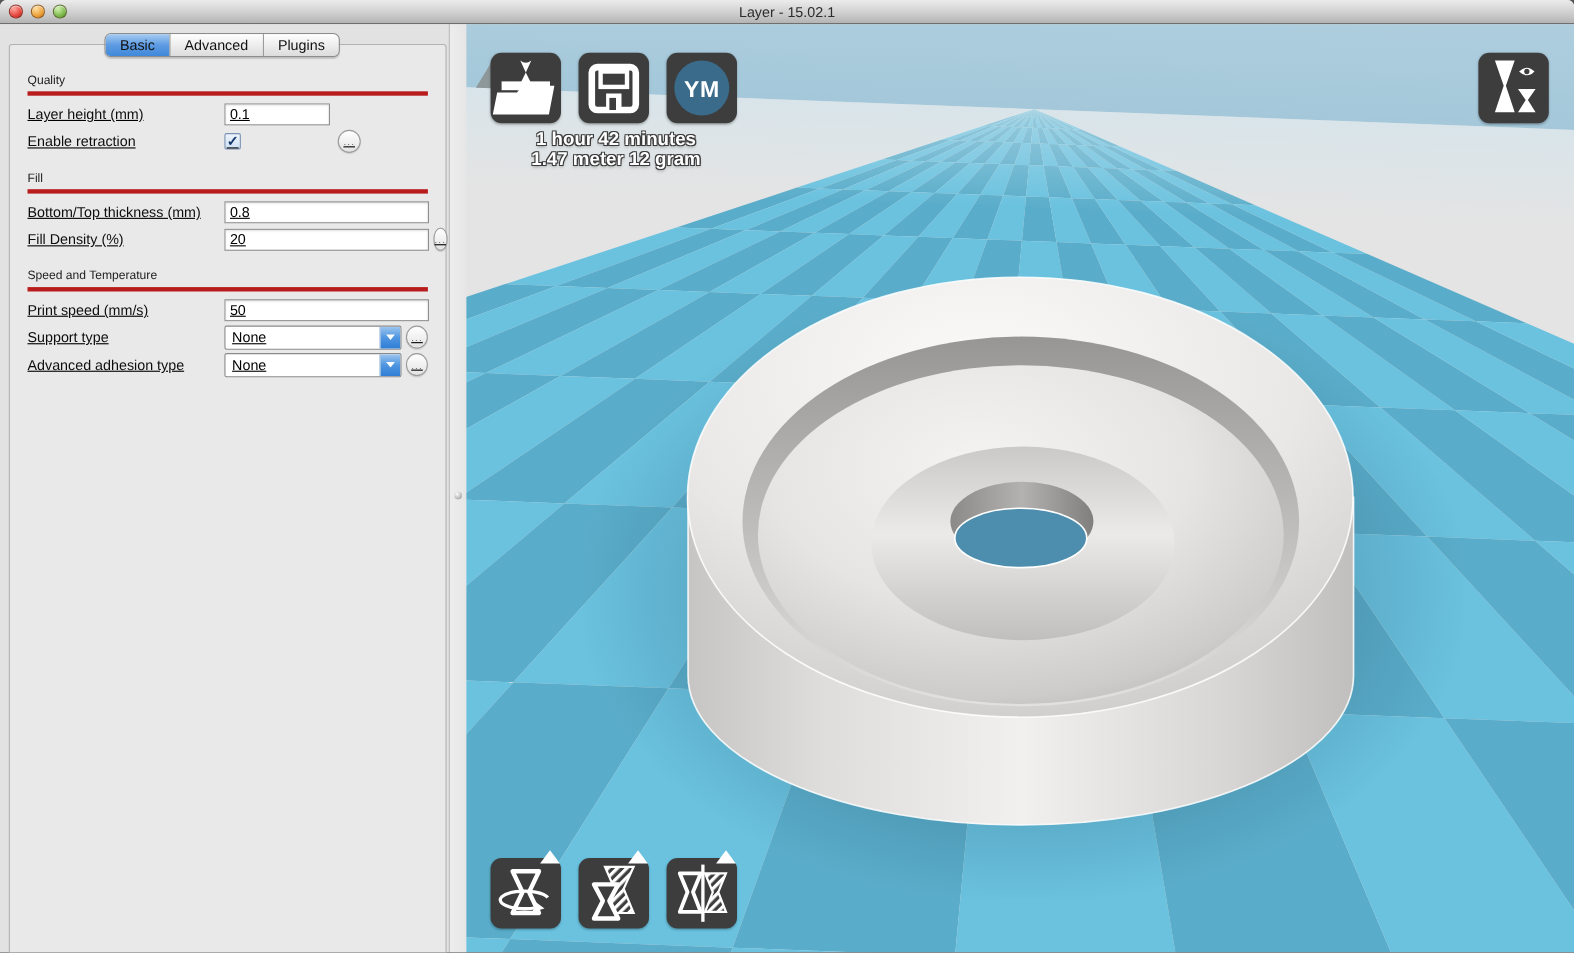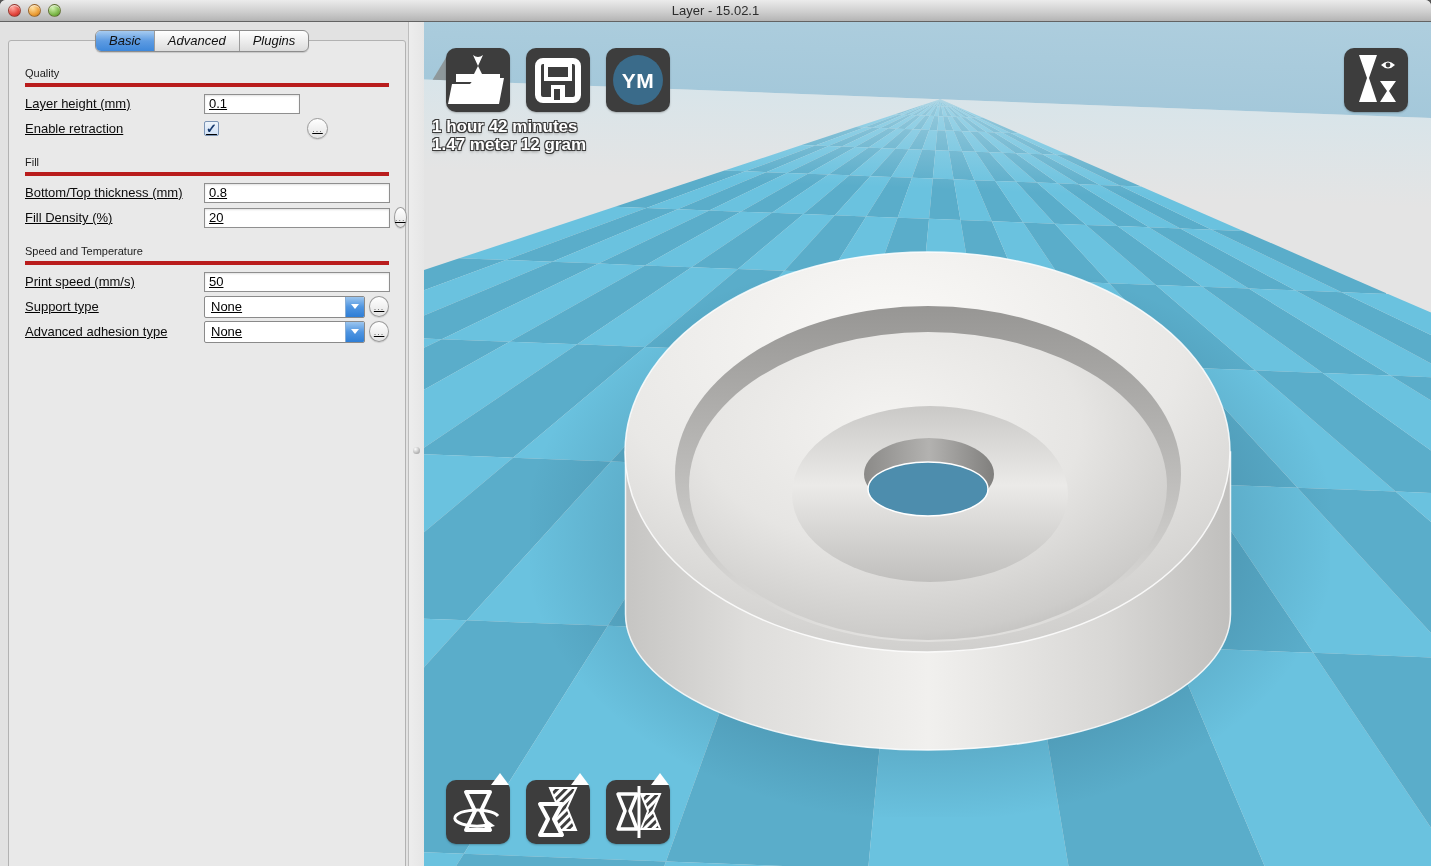--- a/index.html
+++ b/index.html
@@ -19,21 +19,21 @@
   .light.red    { background:radial-gradient(circle at 35% 28%, #ffa69e, #e2433a 62%, #a8261f); }
   .light.yellow { background:radial-gradient(circle at 35% 28%, #ffe0a0, #eb9c34 62%, #b06c12); }
   .light.green  { background:radial-gradient(circle at 35% 28%, #d2f2b1, #7bb748 62%, #4e8420); }
 
   
   .sidebar { position:absolute; left:0; top:22px; width:408px; bottom:0; background:#e2e2e2; }
   .panel-box { position:absolute; left:8px; top:18px; width:398px; bottom:-2px;
     background:#e9e9e9; border:1px solid #b2b2b2; border-radius:3px 3px 0 0; padding-top:2px; }
   .tabbar { position:absolute; left:95px; top:8px; height:22px; display:flex; z-index:3;
     border:1px solid #8d8d8d; border-radius:6px; overflow:hidden;
-    background:linear-gradient(#ffffff,#dcdcdc); box-shadow:0 1px 1px rgba(0,0,0,.15);font-style:italic; }
+    background:linear-gradient(#ffffff,#dcdcdc); box-shadow:0 1px 1px rgba(0,0,0,.15); }
   .tab { padding:0 13px; font-size:13px; line-height:20px; color:#111;
     border-left:1px solid #9c9c9c; cursor:default; }
   .tab:first-child { border-left:none; }
   .tab.active { background:linear-gradient(#a6cbf1,#5d9be2 50%,#3f88da); }
 
   .sec { margin:16px 16px 5px 16px; font-size:11px; font-weight:normal; color:#1d1d1d;
     border-bottom:4px solid #b91c1c; padding-bottom:4px; }
   .sec.first { margin-top:24px; }
   .row { display:flex; align-items:center; height:23px; margin:0 16px 2px 16px;text-decoration:underline; }
   .row .lbl { width:179px; flex:none; font-size:13px; color:#0d0d0d; }
@@ -77,21 +77,21 @@
       rgba(22,59,82,.16) 52%, rgba(22,59,82,0) 72%); }
   .model-svg { position:absolute; left:0; top:0; }
 
   .tool-icon { position:absolute; width:64px; height:64px; border-radius:10px;
     background:#3d3d3d; box-shadow:0 1px 2px rgba(0,0,0,.25); }
   .tool-icon svg { position:absolute; left:0; top:0; }
   .opt-tri { position:absolute; top:-7px; right:1px; width:0; height:0;
     border-left:9px solid transparent; border-right:9px solid transparent;
     border-bottom:12px solid #fff; }
 
-  .stats { position:absolute; left:8px; top:96px; width:256px; text-align:left;
+  .stats { position:absolute; left:8px; top:96px; width:256px; text-align:center;
     font-size:17px; font-weight:bold; color:#fff; line-height:18px;
     text-shadow:-1px -1px 0 #3b3b3b, 1px -1px 0 #3b3b3b, -1px 1px 0 #3b3b3b,
                  1px 1px 0 #3b3b3b, 0 2px 3px rgba(0,0,0,.35); }
 </style>
 </head>
 <body>
 
 <div id="window">
 
   <div class="titlebar">

